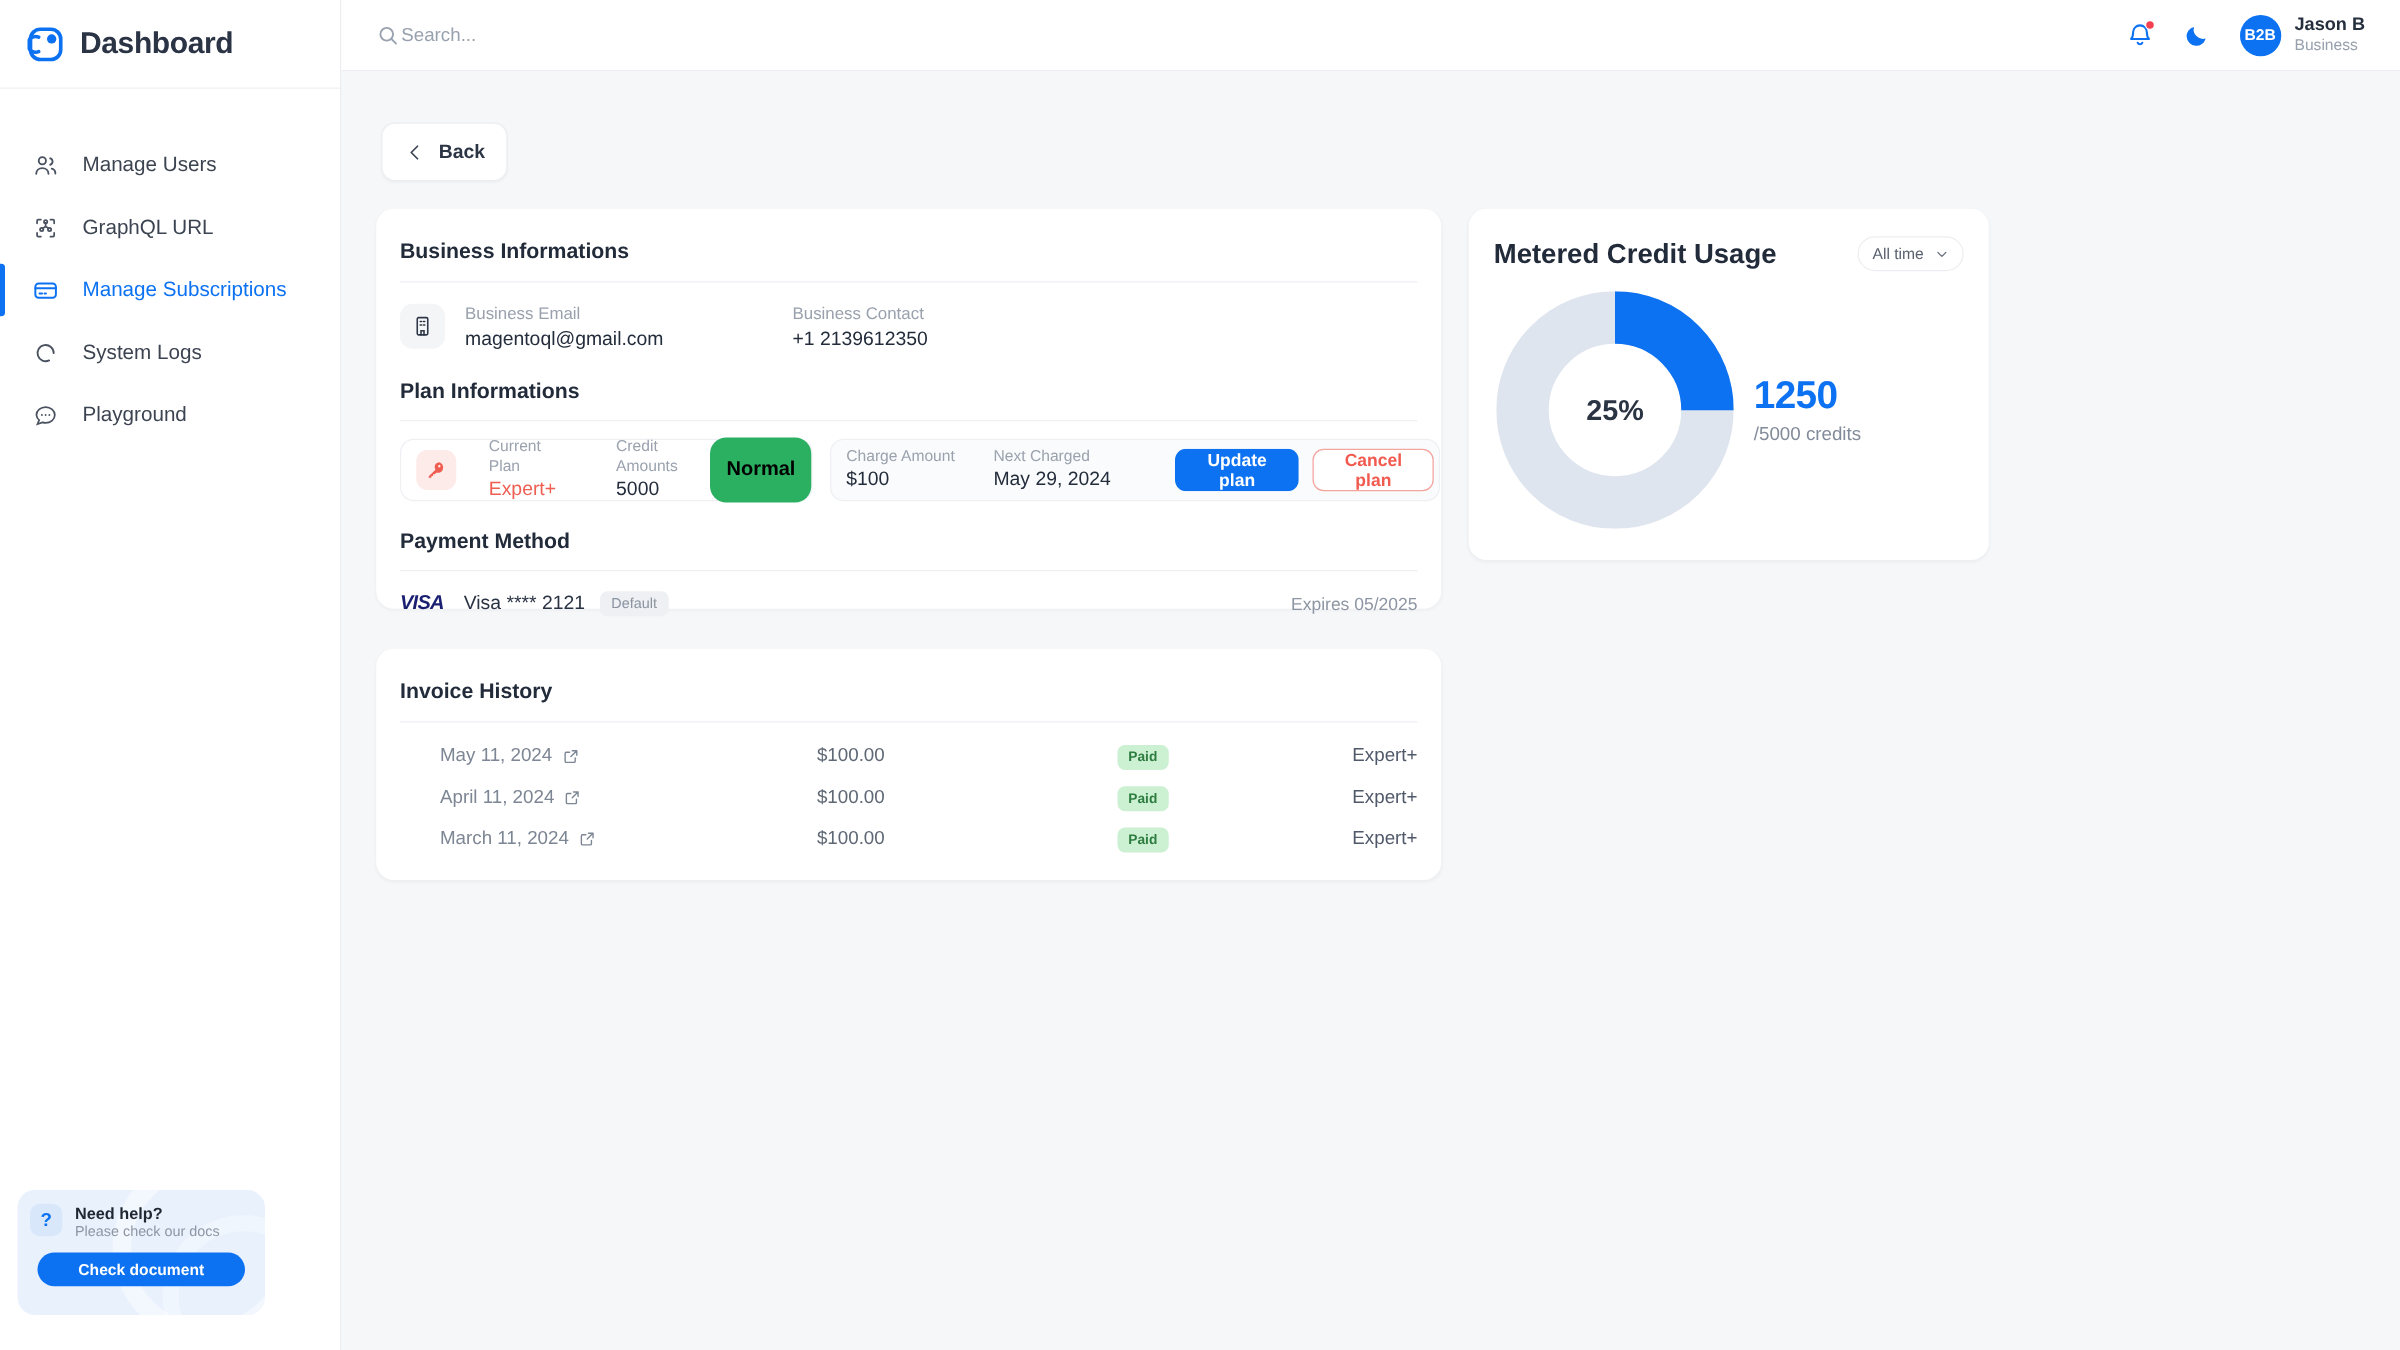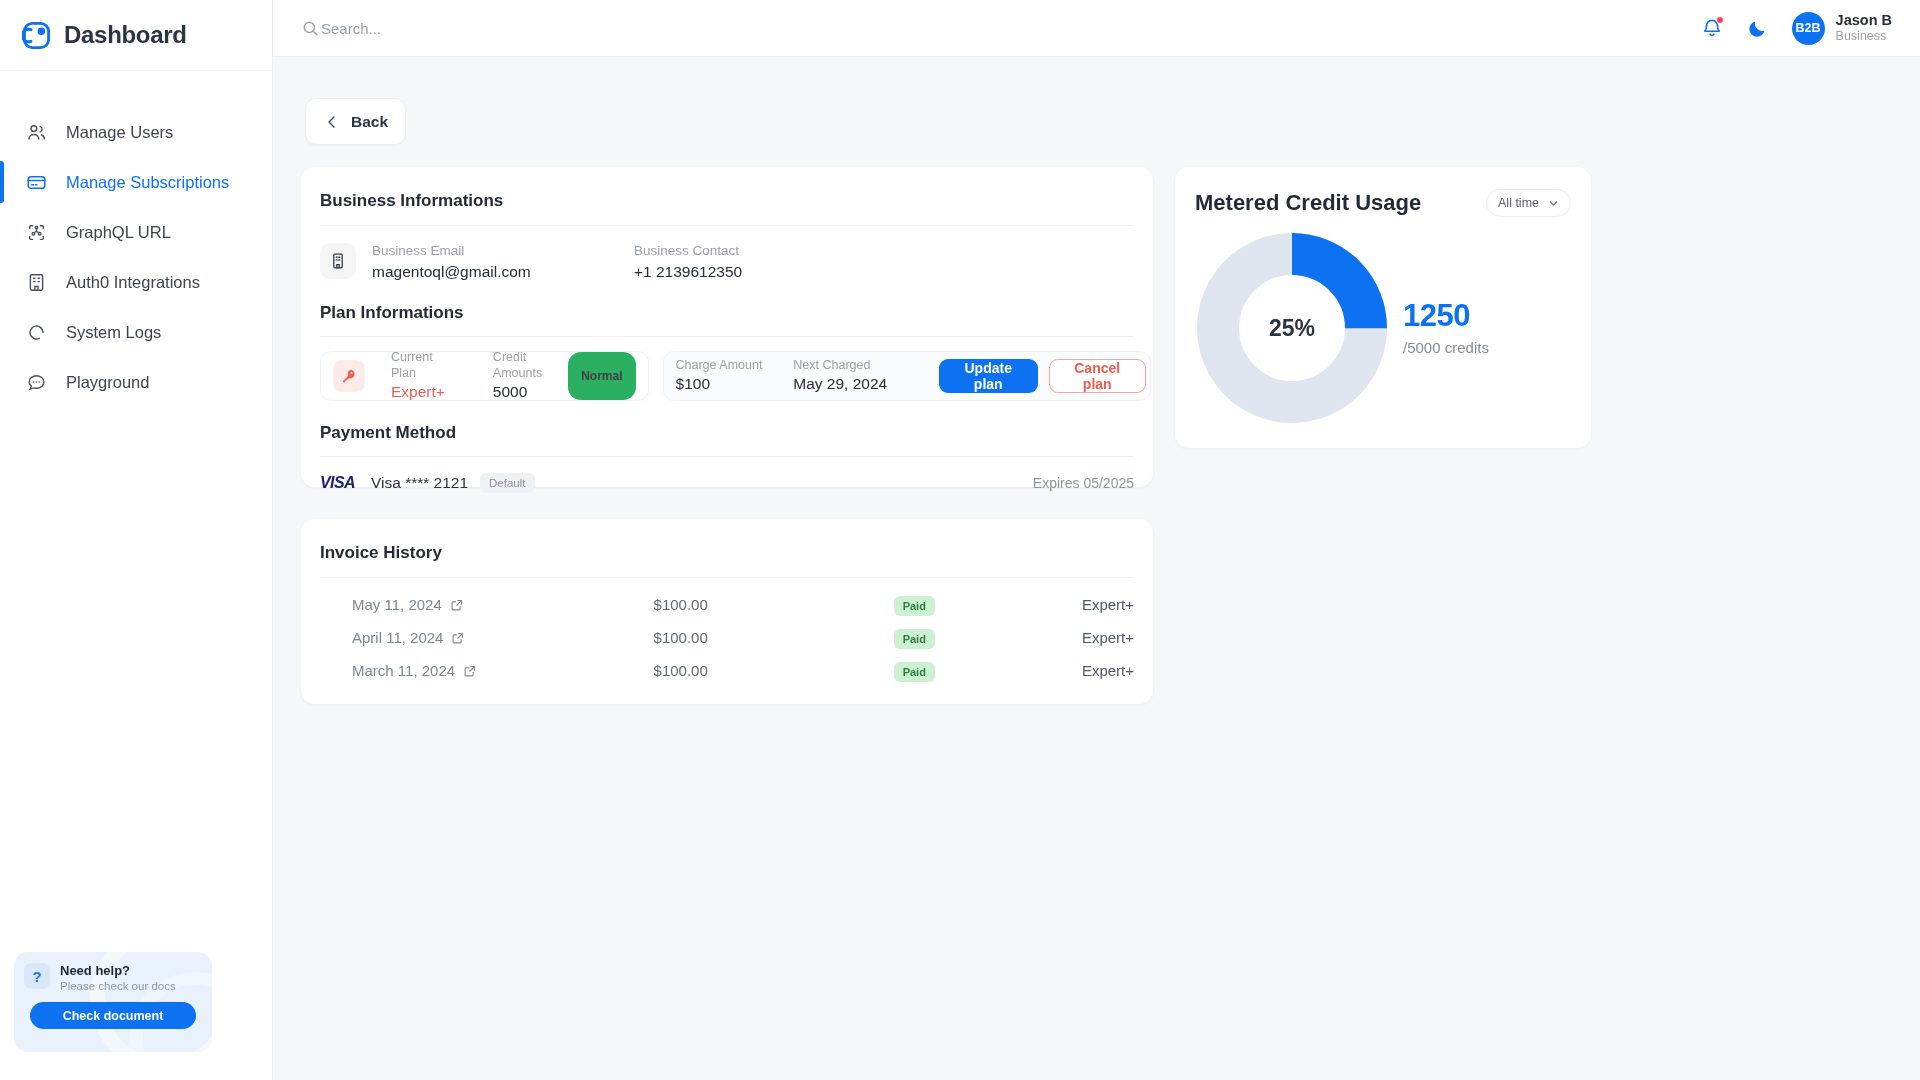--- a/index.html
+++ b/index.html
@@ -153,21 +153,21 @@
   .plan-ico-box {
     width: 32px; height: 32px; border-radius: 9px; background: #fdebe9;
     display: flex; align-items: center; justify-content: center; flex: 0 0 32px;
   }
   .plan-ico { width: 16px; height: 16px; color: #ef5e52; display:block; }
   .p-label { font-size: 12.5px; color: #9aa2ae; line-height: 1.25; }
   .p-value { font-size: 15.5px; color: #232c3b; margin-top: 2px; }
   .p-value.plan { color: #ef5e52; }
   .badge-normal {
     margin-left: auto;
-    background: #2bb062; color: #404040; font-size: 12px; font-weight: 600;
+    background: #2bb062; color: #000000; font-size: 16px; font-weight: 600;
     border-radius: 13px; padding: 17px 13px;
   }
   .chg { width: 118px; }
   .nxt { width: 150px; }
   .plan-actions { margin-left: auto; display: flex; gap: 11px; }
   .btn {
     border-radius: 9px; font-family: inherit; font-size: 14px; font-weight: 600;
     height: 34px; padding: 0 16px; cursor: pointer; border: 1px solid transparent;
   }
   .btn-primary { background: #0c72f2; color: #fff; }
@@ -242,55 +242,45 @@
       <span>
         <svg class="nav-ico" viewBox="0 0 24 24" fill="none" stroke="currentColor" stroke-width="1.7" stroke-linecap="round" stroke-linejoin="round">
           <circle cx="9" cy="7.5" r="3.3"></circle>
             <path d="M3.4 19.5c0-3.2 2.5-5.2 5.6-5.2s5.6 2 5.6 5.2"></path>
           <path d="M16.2 5.3a3.1 3.1 0 0 1 0 5.9M17.6 14.8c2.1.5 3.3 2.2 3.3 4.4"></path>
         </svg>
       </span>
       <span>Manage Users</span>
     </div>
 
-    <div class="nav-item active">
-      <span>
-        <svg class="nav-ico" viewBox="0 0 24 24" fill="none" stroke="currentColor" stroke-width="1.8" stroke-linecap="round">
-          <rect x="2.6" y="5.4" width="18.8" height="13.2" rx="3"></rect>
-          <path d="M2.6 9.8h18.8"></path>
-            <path d="M6.4 14.6h2.4M11 14.6h1.3"></path>
-        </svg>
-      </span>
-      <span>Manage Subscriptions</span>
-    </div>
-
     <div class="nav-item">
       <span>
         <svg class="nav-ico" viewBox="0 0 24 24" fill="none" stroke="currentColor" stroke-width="1.6" stroke-linecap="round">
           <path d="M12 7.2v3.4M12 10.6l2.9 1.7M12 10.6 9.1 12.3"></path>
           <circle cx="12" cy="6.2" r="1.5"></circle>
             <circle cx="15.6" cy="13.3" r="1.5"></circle>
             <circle cx="8.4" cy="13.3" r="1.5"></circle>
           <path d="M4.2 7.6V5.3c0-.6.5-1.1 1.1-1.1h2.3M19.8 7.6V5.3c0-.6-.5-1.1-1.1-1.1h-2.3
                    M4.2 16.4v2.3c0 .6.5 1.1 1.1 1.1h2.3M19.8 16.4v2.3c0 .6-.5 1.1-1.1 1.1h-2.3"></path>
         </svg>
       </span>
       <span>GraphQL URL</span>
     </div>
 
-    <div class="nav-item">
+    <div class="nav-item active">
       <span>
-        <svg class="nav-ico" viewBox="0 0 24 24" fill="none" stroke="currentColor" stroke-width="1.6" stroke-linecap="round">
-          <rect x="5" y="3.2" width="14" height="17.6" rx="1.6"></rect>
-          <path d="M8.6 7.2h1.6M13.8 7.2h1.6M8.6 11h1.6M13.8 11h1.6"></path>
-          <path d="M10.2 20.8v-4.2h3.6v4.2"></path>
+        <svg class="nav-ico" viewBox="0 0 24 24" fill="none" stroke="currentColor" stroke-width="1.8" stroke-linecap="round">
+          <rect x="2.6" y="5.4" width="18.8" height="13.2" rx="3"></rect>
+          <path d="M2.6 9.8h18.8"></path>
+            <path d="M6.4 14.6h2.4M11 14.6h1.3"></path>
         </svg>
       </span>
-      <span>Auth0 Integrations</span>
-    </div>
+      <span>Manage Subscriptions</span>
+    </div>
+
 
     <div class="nav-item">
       <span>
         <svg class="nav-ico" viewBox="0 0 24 24" fill="none" stroke="currentColor" stroke-width="1.7" stroke-linecap="round">
           <path d="M19.4 12a7.4 7.4 0 1 0-4.2 6.7"></path>
         </svg>
       </span>
       <span>System Logs</span>
     </div>
 

